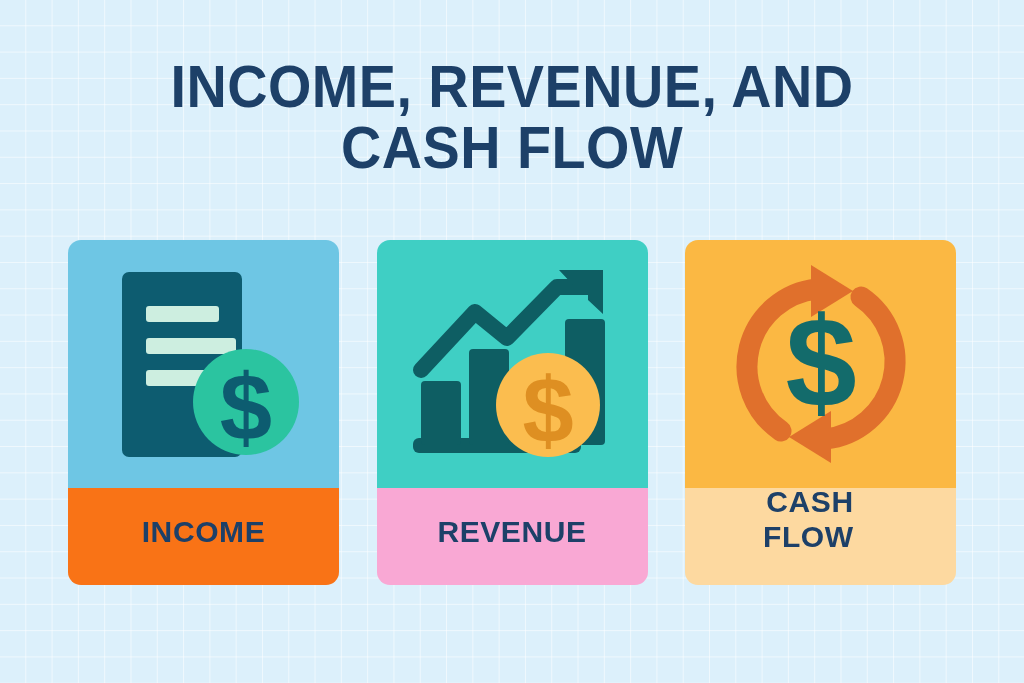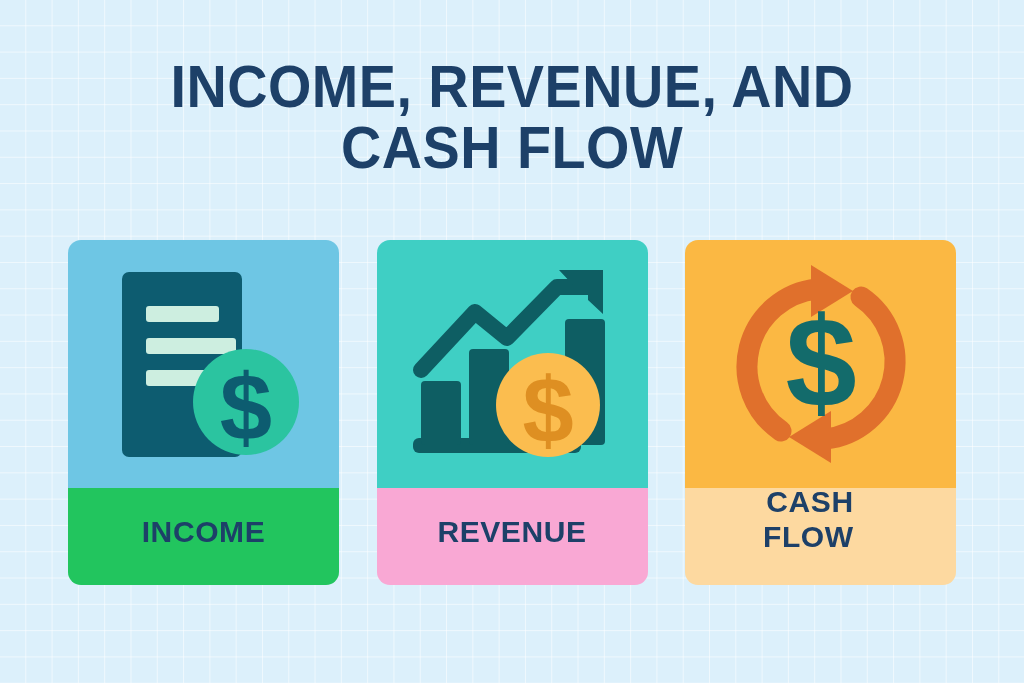--- a/index.html
+++ b/index.html
@@ -101,21 +101,21 @@
       <div class="card-art" style="background: rgb(110, 198, 228);">
         <svg class="icon-svg" width="200" height="200" viewBox="0 0 200 200">
           <rect x="18" y="8" width="120" height="185" rx="7" fill="#0d5c70"></rect>
           <rect x="42" y="42" width="73" height="16" rx="3" fill="#cdeee0"></rect>
           <rect x="42" y="74" width="90" height="16" rx="3" fill="#cdeee0"></rect>
           <rect x="42" y="106" width="63" height="16" rx="3" fill="#cdeee0"></rect>
           <circle cx="142" cy="138" r="53" fill="#2bc4a0"></circle>
           <text x="142" y="176" text-anchor="middle" font-family="Liberation Sans, sans-serif" font-size="94" font-weight="bold" fill="#0d5c70">$</text>
         </svg>
       </div>
-      <div class="card-foot" style="background: #22c55e;">
+      <div class="card-foot" style="background: #f97316;">
         <div class="card-label label-center">INCOME</div>
       </div>
     </div>
 
     <div class="card" id="card-revenue">
       <div class="card-art" style="background: rgb(63, 207, 196);">
         <svg class="icon-svg" width="210" height="205" viewBox="0 0 210 205">
 
           <rect x="6" y="176" width="168" height="15" rx="6" fill="#0e5e63"></rect>
 

